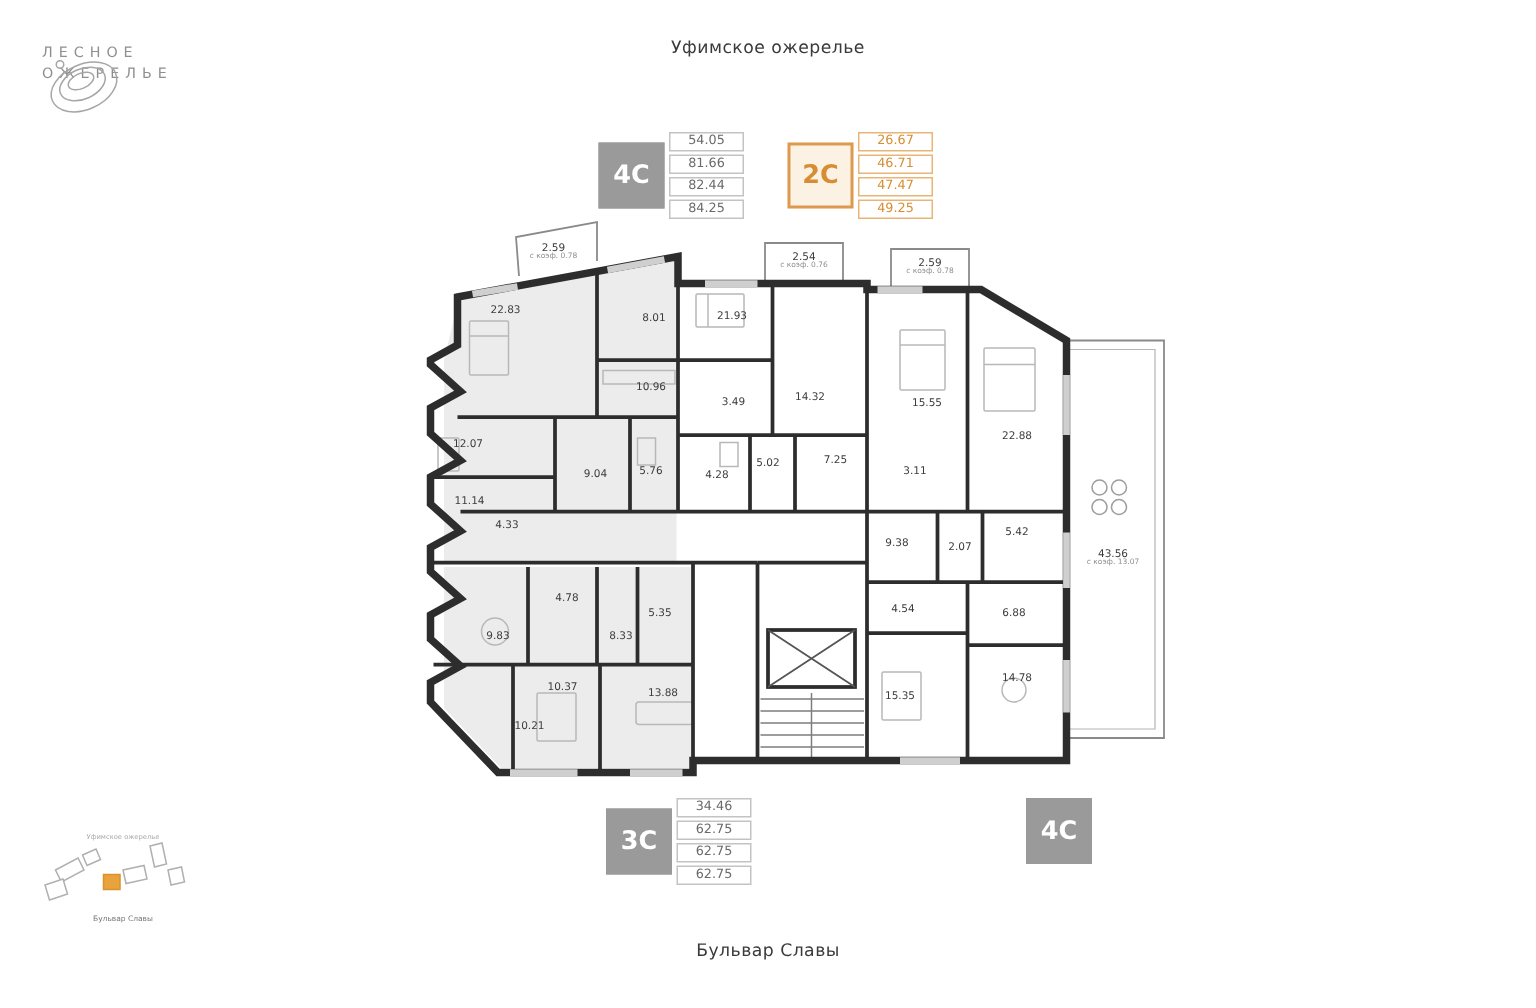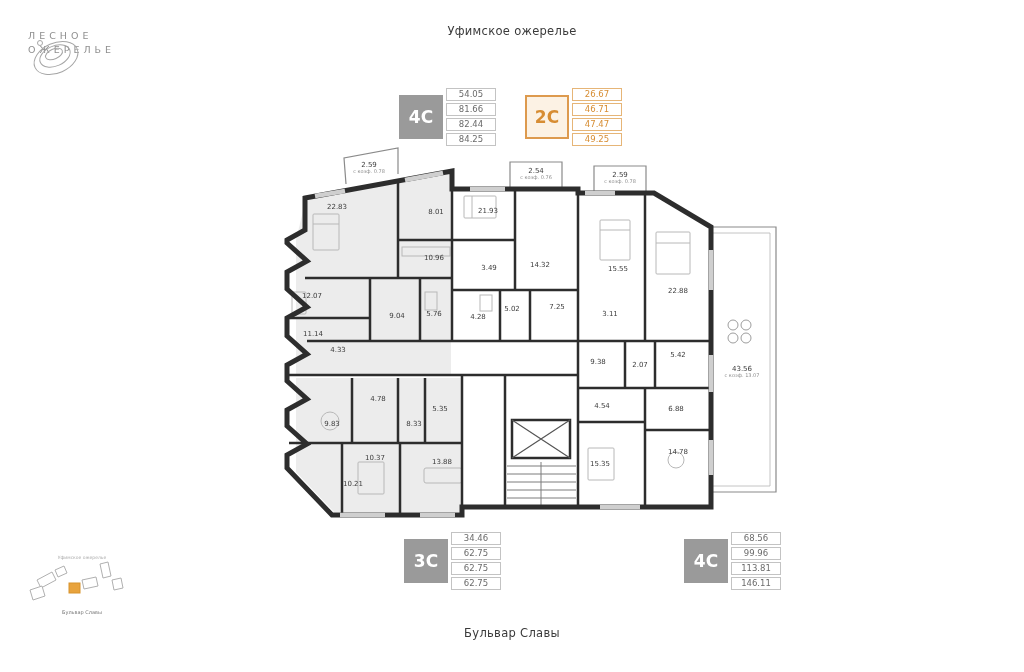--- a/index.html
+++ b/index.html
@@ -80,26 +80,20 @@
     <div class="vals">
       <div class="val">34.46</div>
       <div class="val">62.75</div>
       <div class="val">62.75</div>
       <div class="val">62.75</div>
     </div>
   </div>
 
   <div class="legend-card gray" style="left:643px;top:532px">
     <div class="type-box">4C</div>
-    <div class="vals">
-      <div class="val">68.56</div>
-      <div class="val">99.96</div>
-      <div class="val">113.81</div>
-      <div class="val">146.11</div>
-    </div>
   </div>
 
   <svg width="1024" height="672" viewBox="0 0 1024 672">
 
     <g fill="#ececec" stroke="none">
       <path d="M306,199 L451,172 L451,374 L296,374 L296,240 Z"></path>
       <path d="M296,378 L461,378 L461,512 L334,512 L296,472 Z"></path>
     </g>
 
     <g fill="none" stroke="#8a8a8a" stroke-width="1.2">

